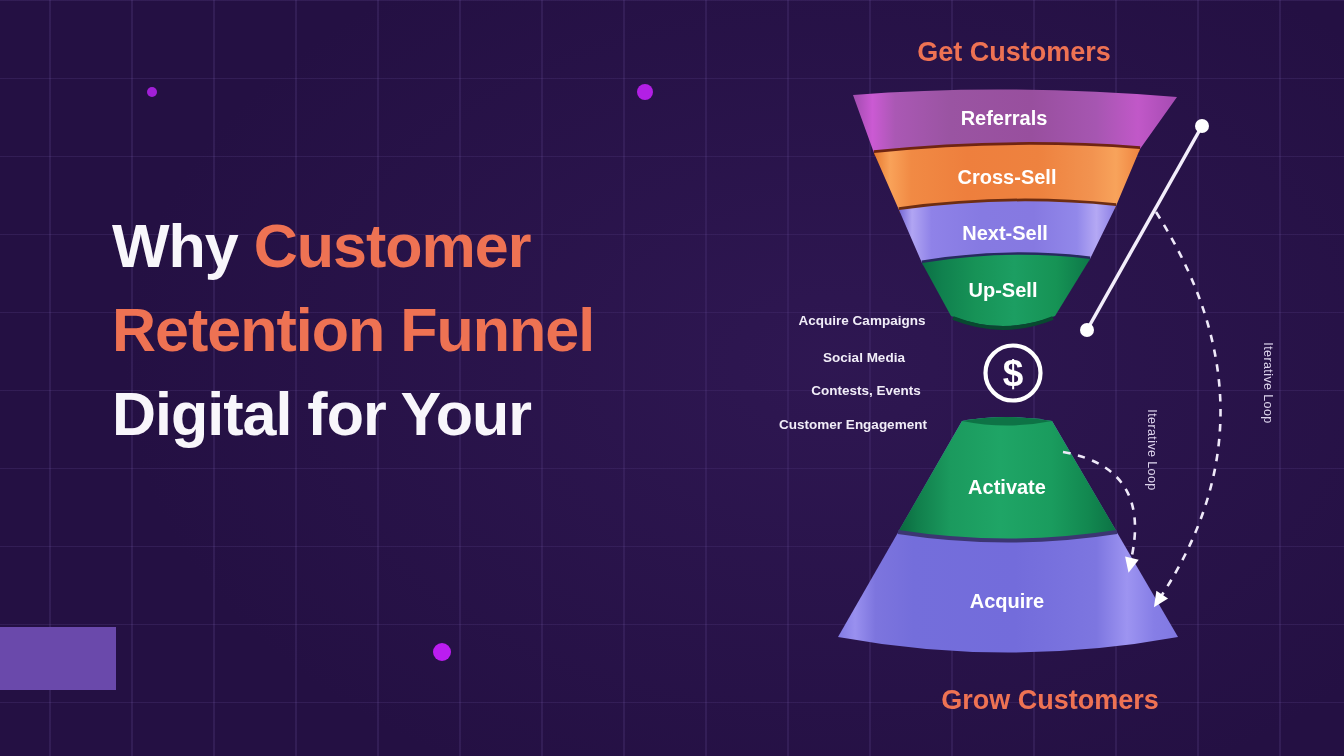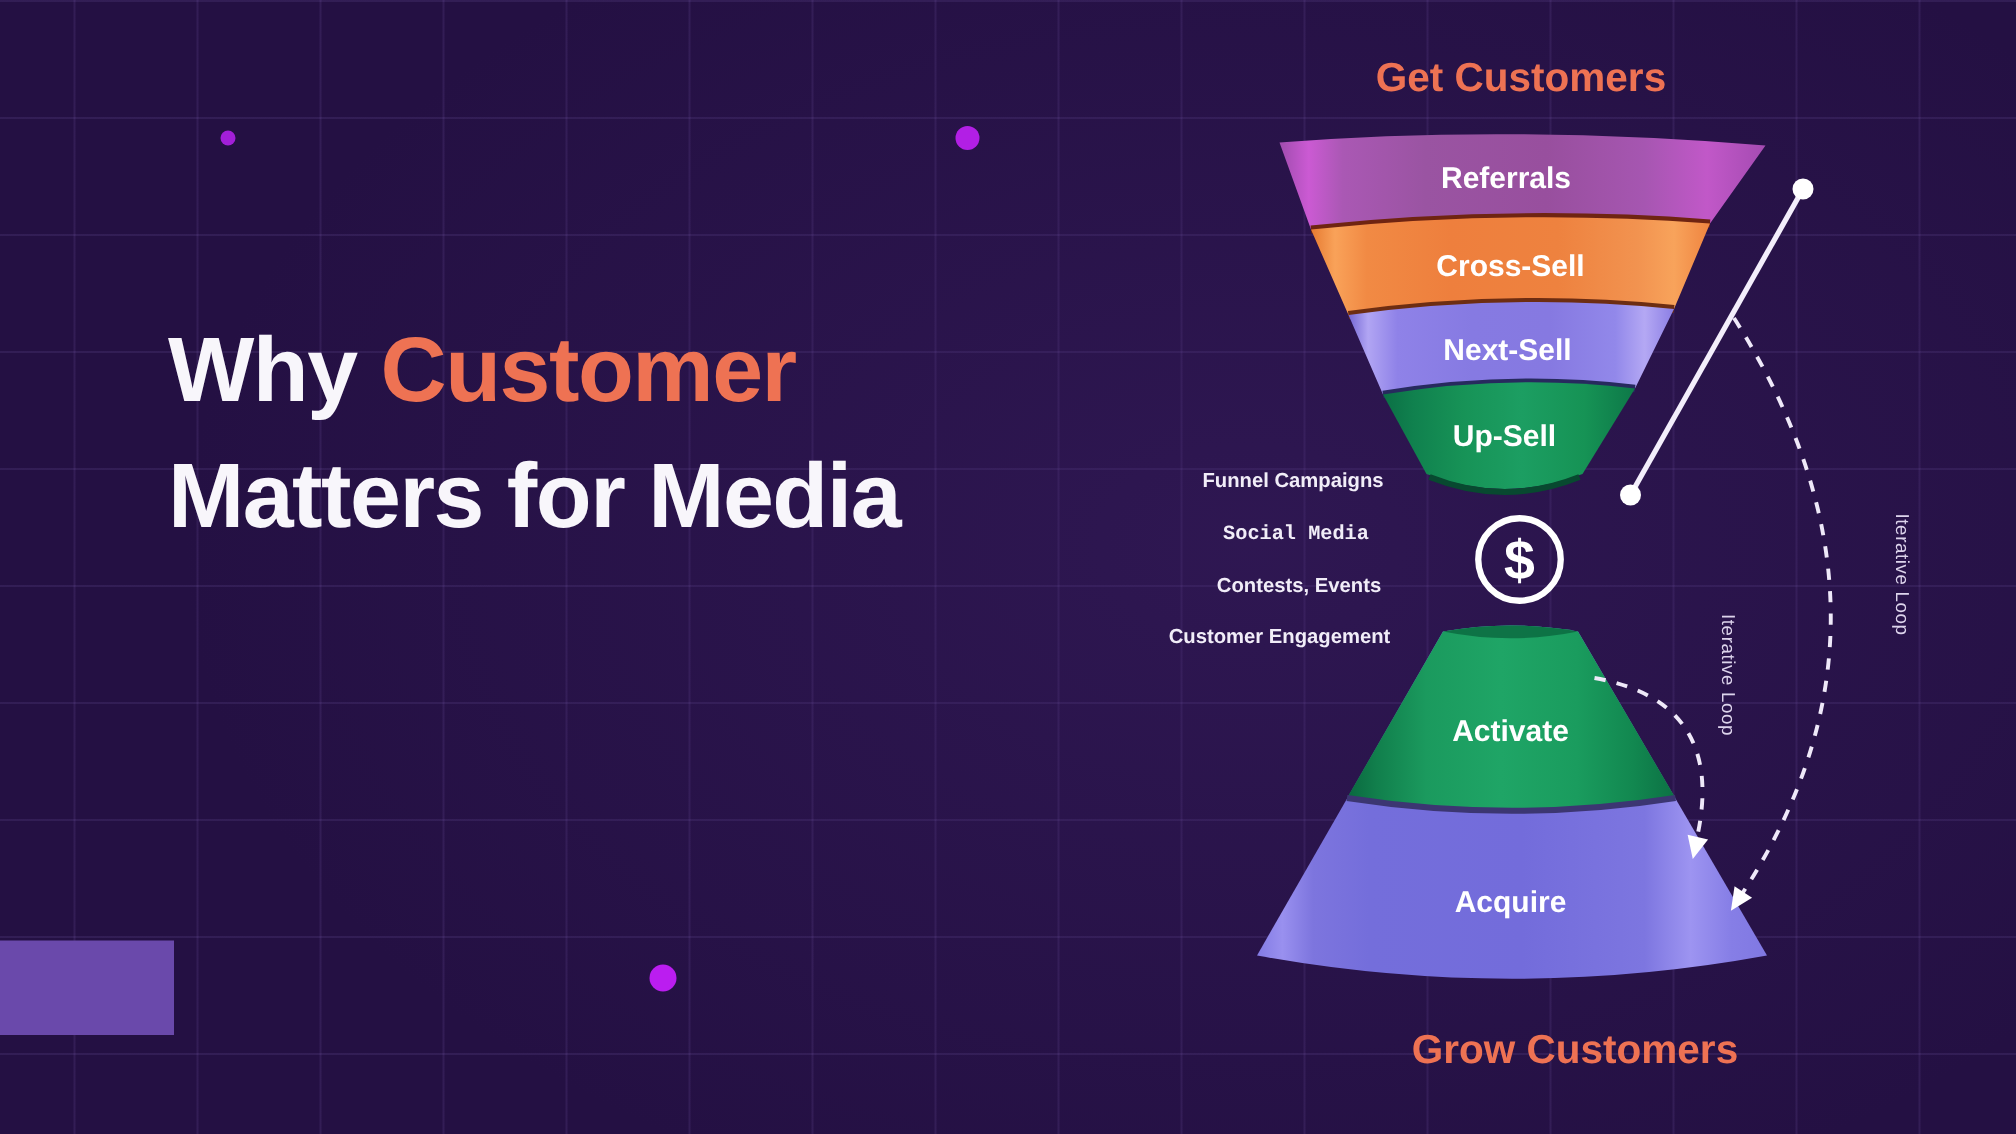--- a/index.html
+++ b/index.html
@@ -59,28 +59,29 @@
 
 <div class="slide">
 
   <div class="dot dot1"></div>
   <div class="dot dot2"></div>
   <div class="dot dot3"></div>
   <div class="corner-rect"></div>
 
   <h1 class="title">
     <div><span>Why </span><span class="accent">Customer</span></div>
-    <div>Matters for Media</div>
+    <div class="accent">Retention Funnel</div>
+    <div>Digital for Your</div>
   </h1>
 
   <div class="heading top">Get Customers</div>
   <div class="heading bottom">Grow Customers</div>
 
-  <div class="input-label" style="left:862px;top:320px;">Funnel Campaigns</div>
-  <div class="input-label" style="left:864px;top:357px;font-family:Liberation Mono, monospace;">Social Media</div>
+  <div class="input-label" style="left:862px;top:320px;">Acquire Campaigns</div>
+  <div class="input-label" style="left:864px;top:357px;">Social Media</div>
   <div class="input-label" style="left:866px;top:390px;text-align:center;">Contests, Events</div>
   <div class="input-label" style="left:853px;top:424px;">Customer Engagement</div>
 
   <svg class="diagram-svg" width="1344" height="756" viewBox="0 0 1344 756">
     <defs>
       <linearGradient id="gradReferrals" x1="0" y1="0" x2="1" y2="0">
         <stop offset="0" stop-color="#a04cae"></stop>
           <stop offset="0.06" stop-color="#cb5ad3"></stop>
         <stop offset="0.13" stop-color="#aa58b4"></stop>
           <stop offset="0.30" stop-color="#9a54a2"></stop>

